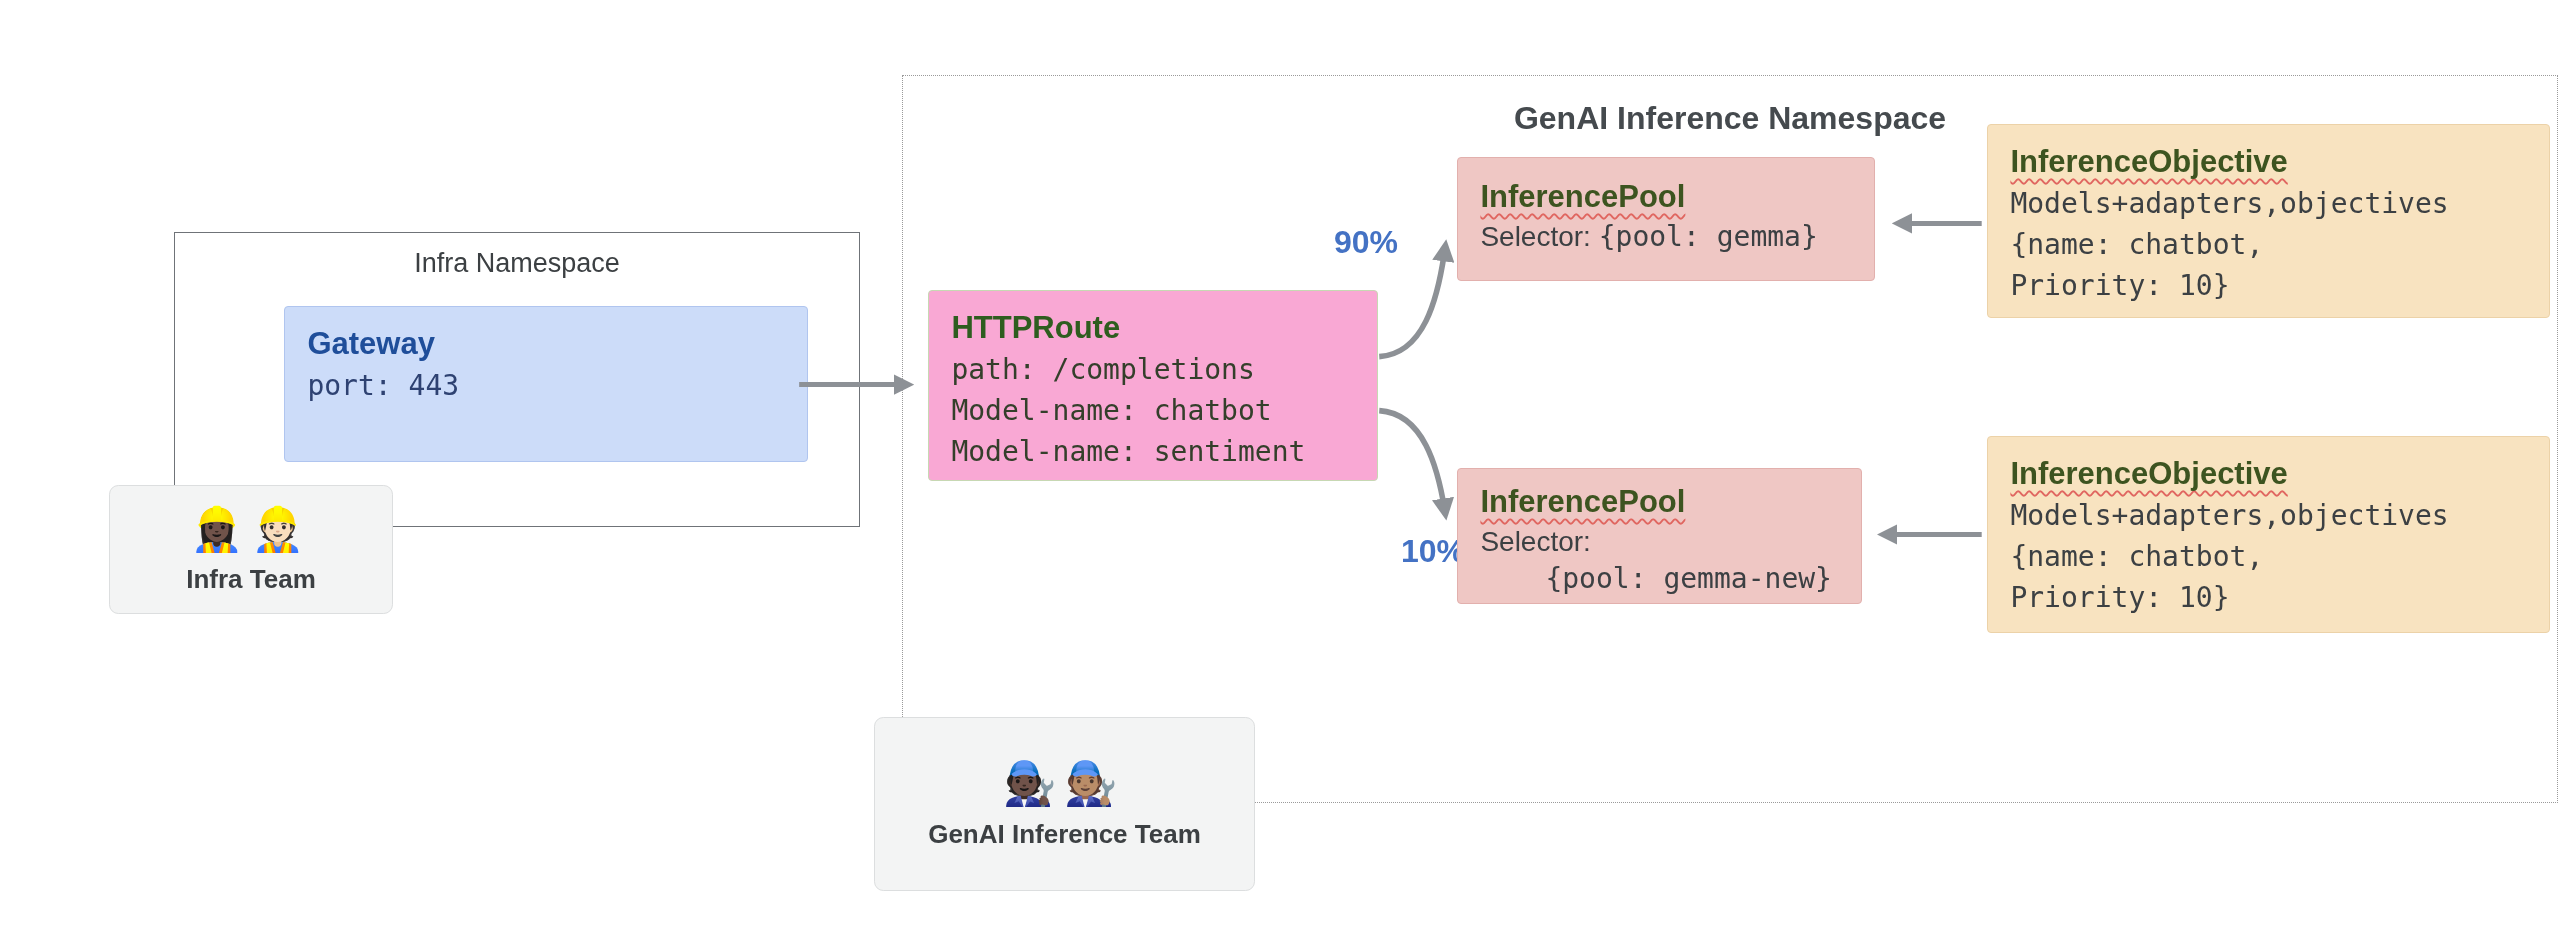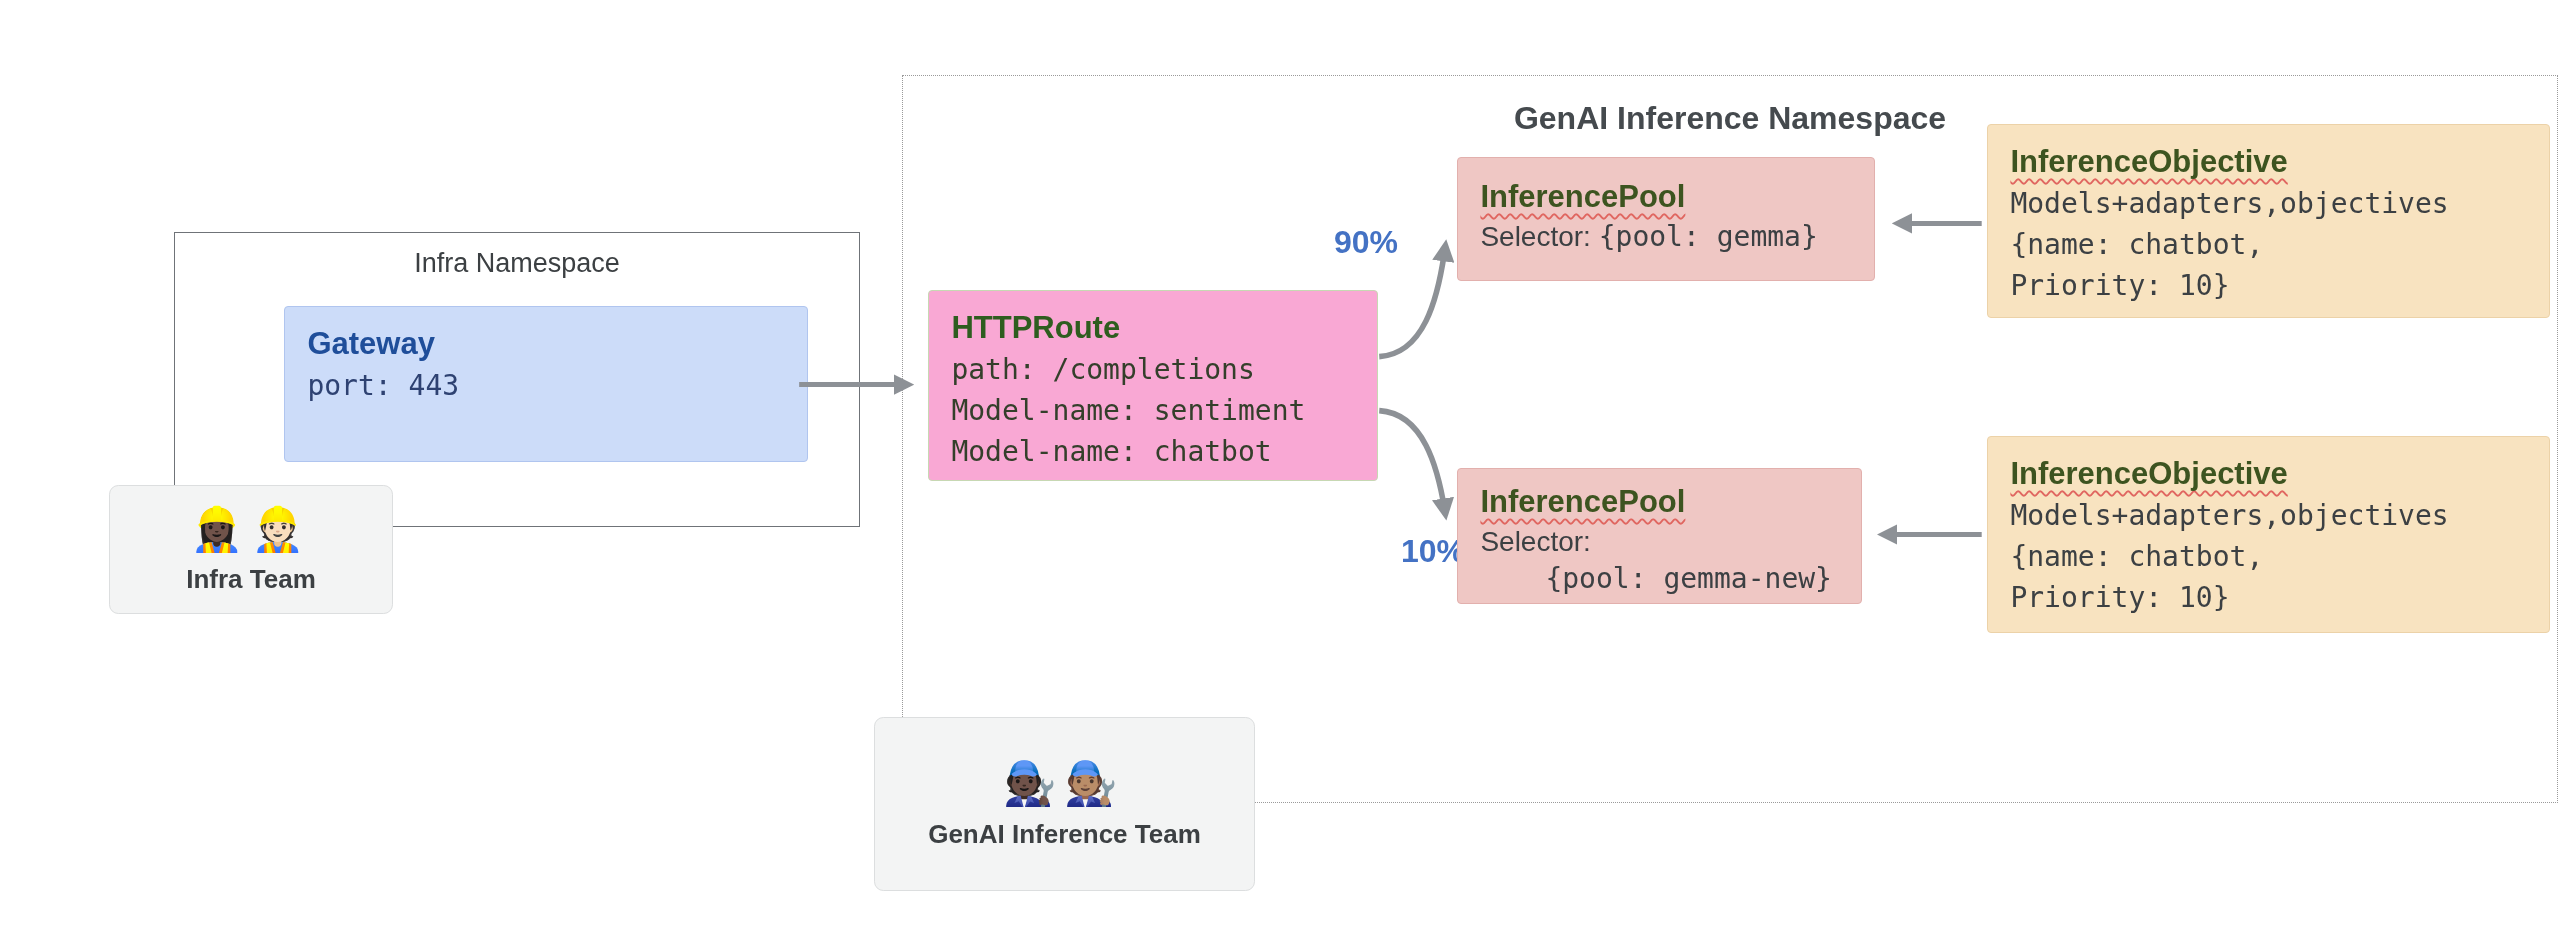--- a/index.html
+++ b/index.html
@@ -72,22 +72,22 @@
   </div>
 
   <div class="abs team" style="left:109px; top:485px; width:284px; height:129px;">
     <div class="icons">👷🏿‍♀️👷🏻</div>
     <div class="team-label">Infra Team</div>
   </div>
 
   <div class="abs node route" style="left:928px; top:290px; width:450px; height:191px;">
     <div class="box-title">HTTPRoute</div>
     <div class="line mono">path: /completions</div>
+    <div class="line mono">Model-name: chatbot</div>
     <div class="line mono">Model-name: sentiment</div>
-    <div class="line mono">Model-name: chatbot</div>
   </div>
 
   <div class="abs weight" style="left:1334px; top:224px;">90%</div>
   <div class="abs weight" style="left:1362px; top:533px;margin-left:39px;">10%</div>
 
   <div class="abs node pool" style="left:1457px; top:157px; width:418px; height:124px; padding-top:17px;">
     <div class="box-title"><span class="misspelled">InferencePool</span></div>
     <div class="line"><span>Selector:</span> <span class="mono">{pool: gemma}</span></div>
   </div>
 

